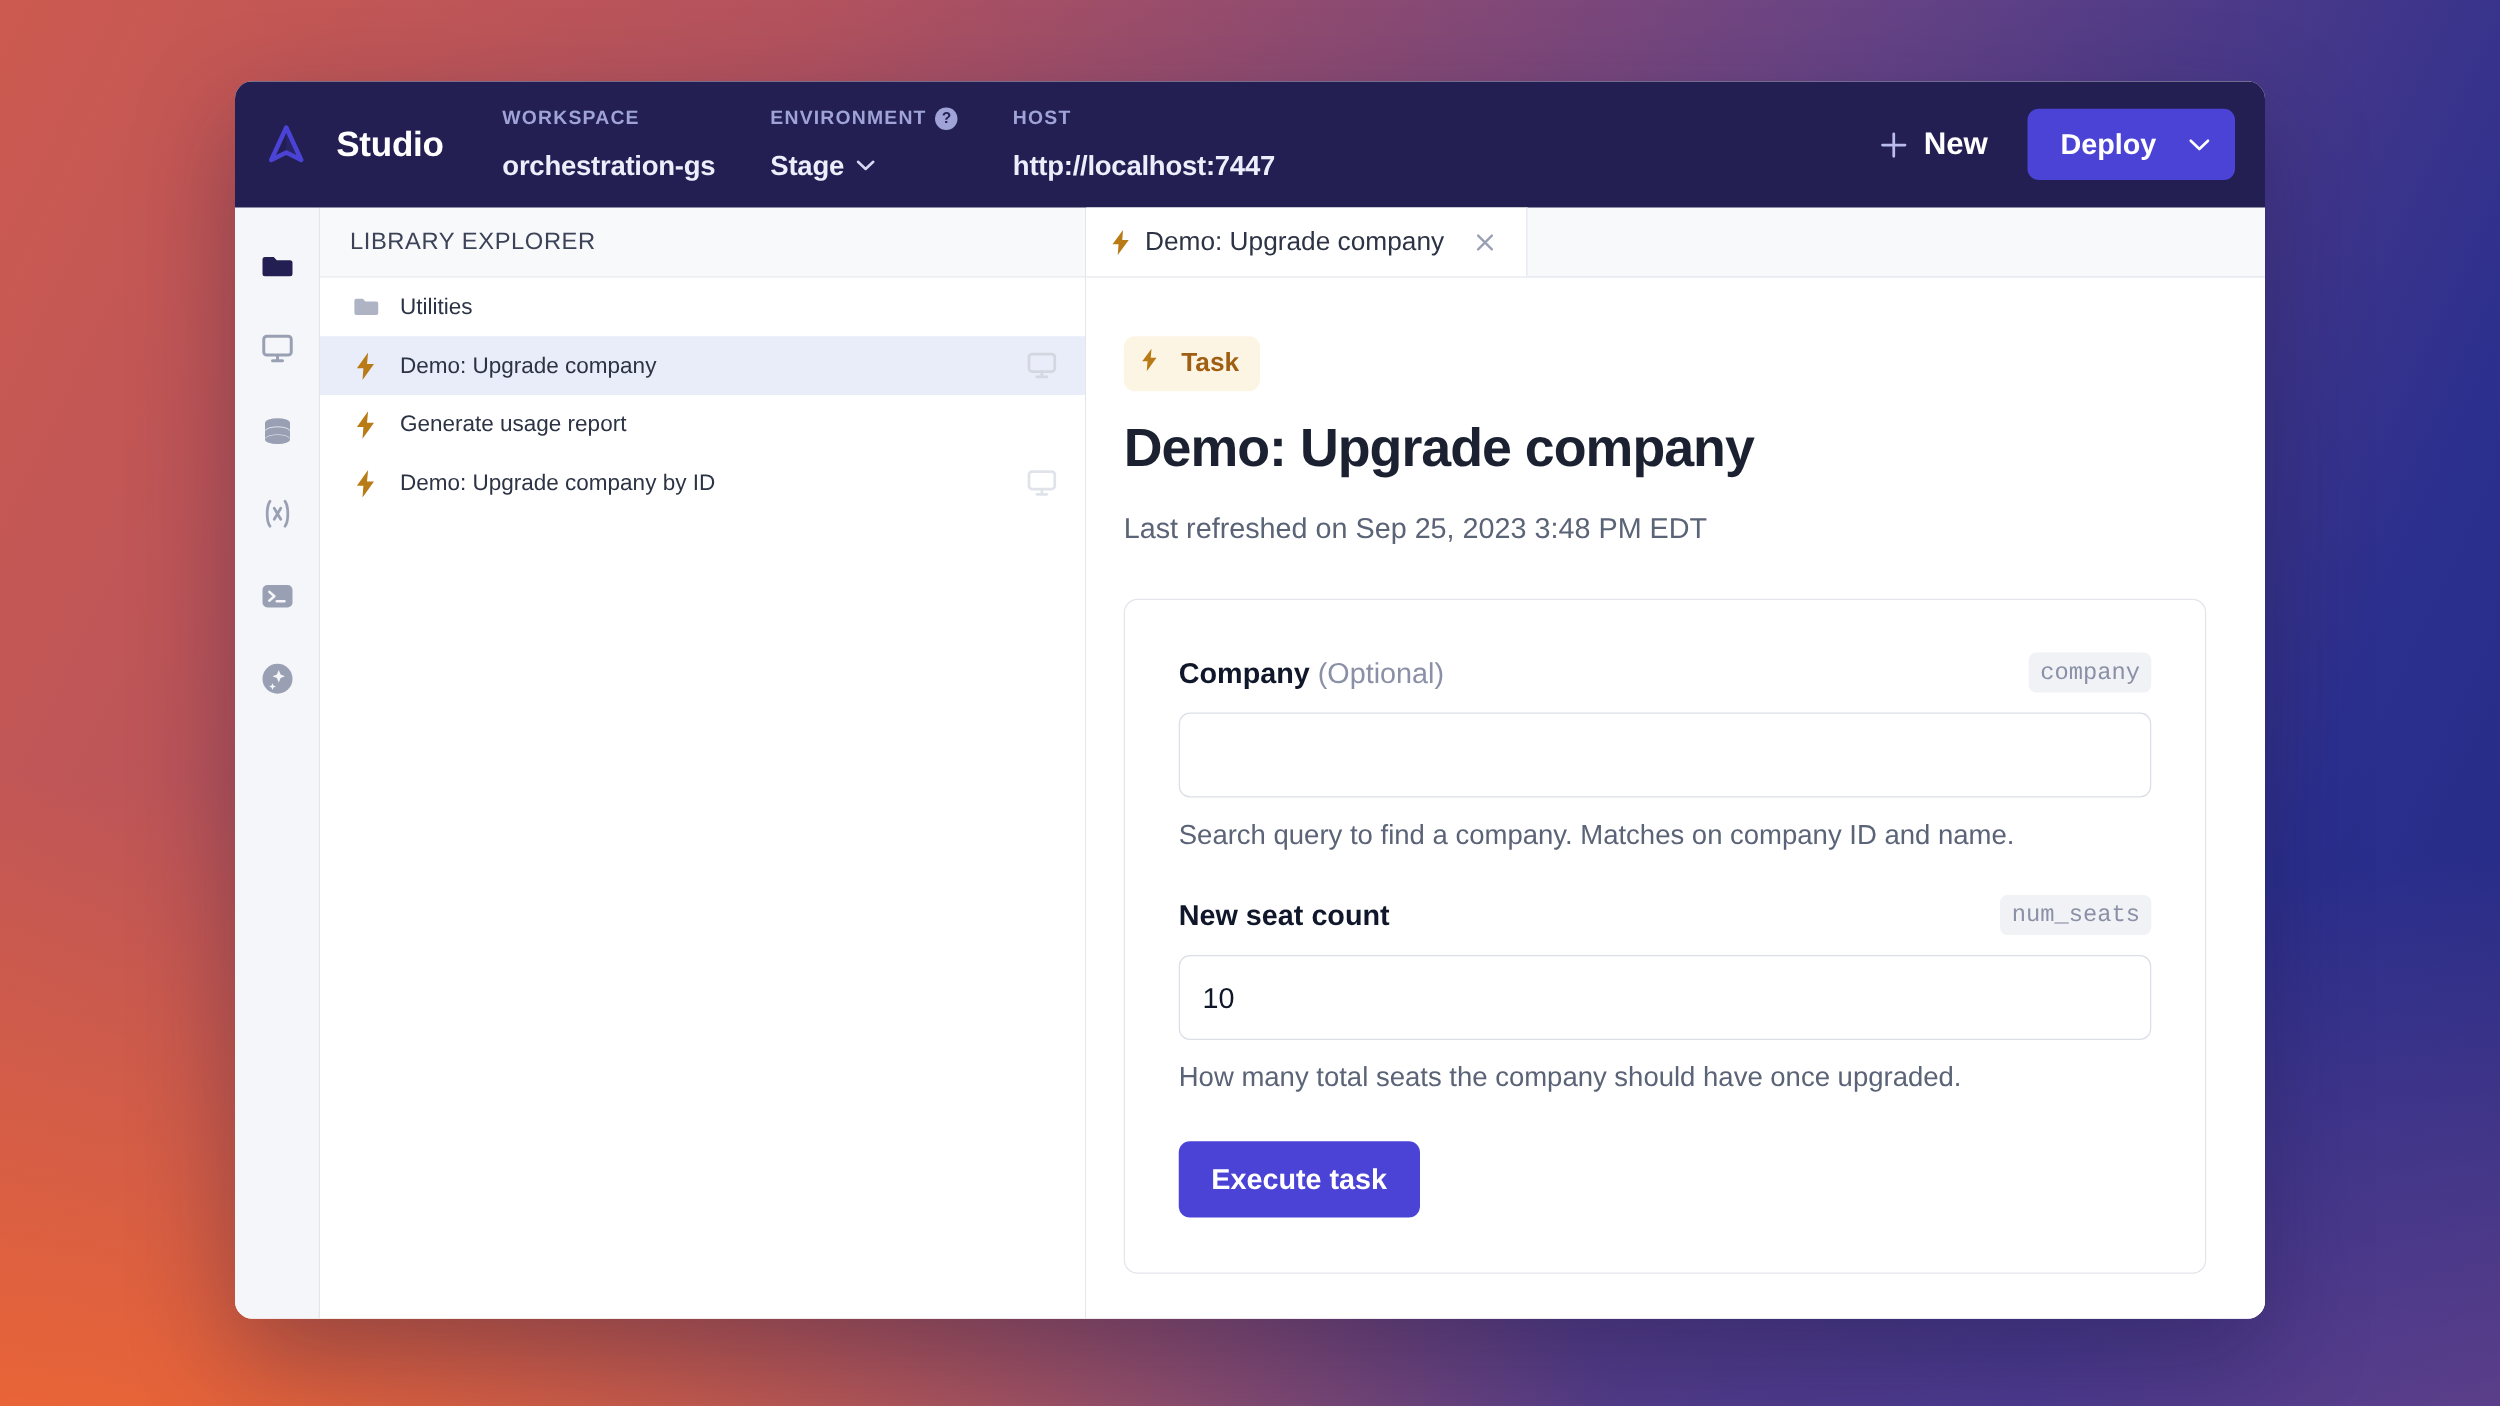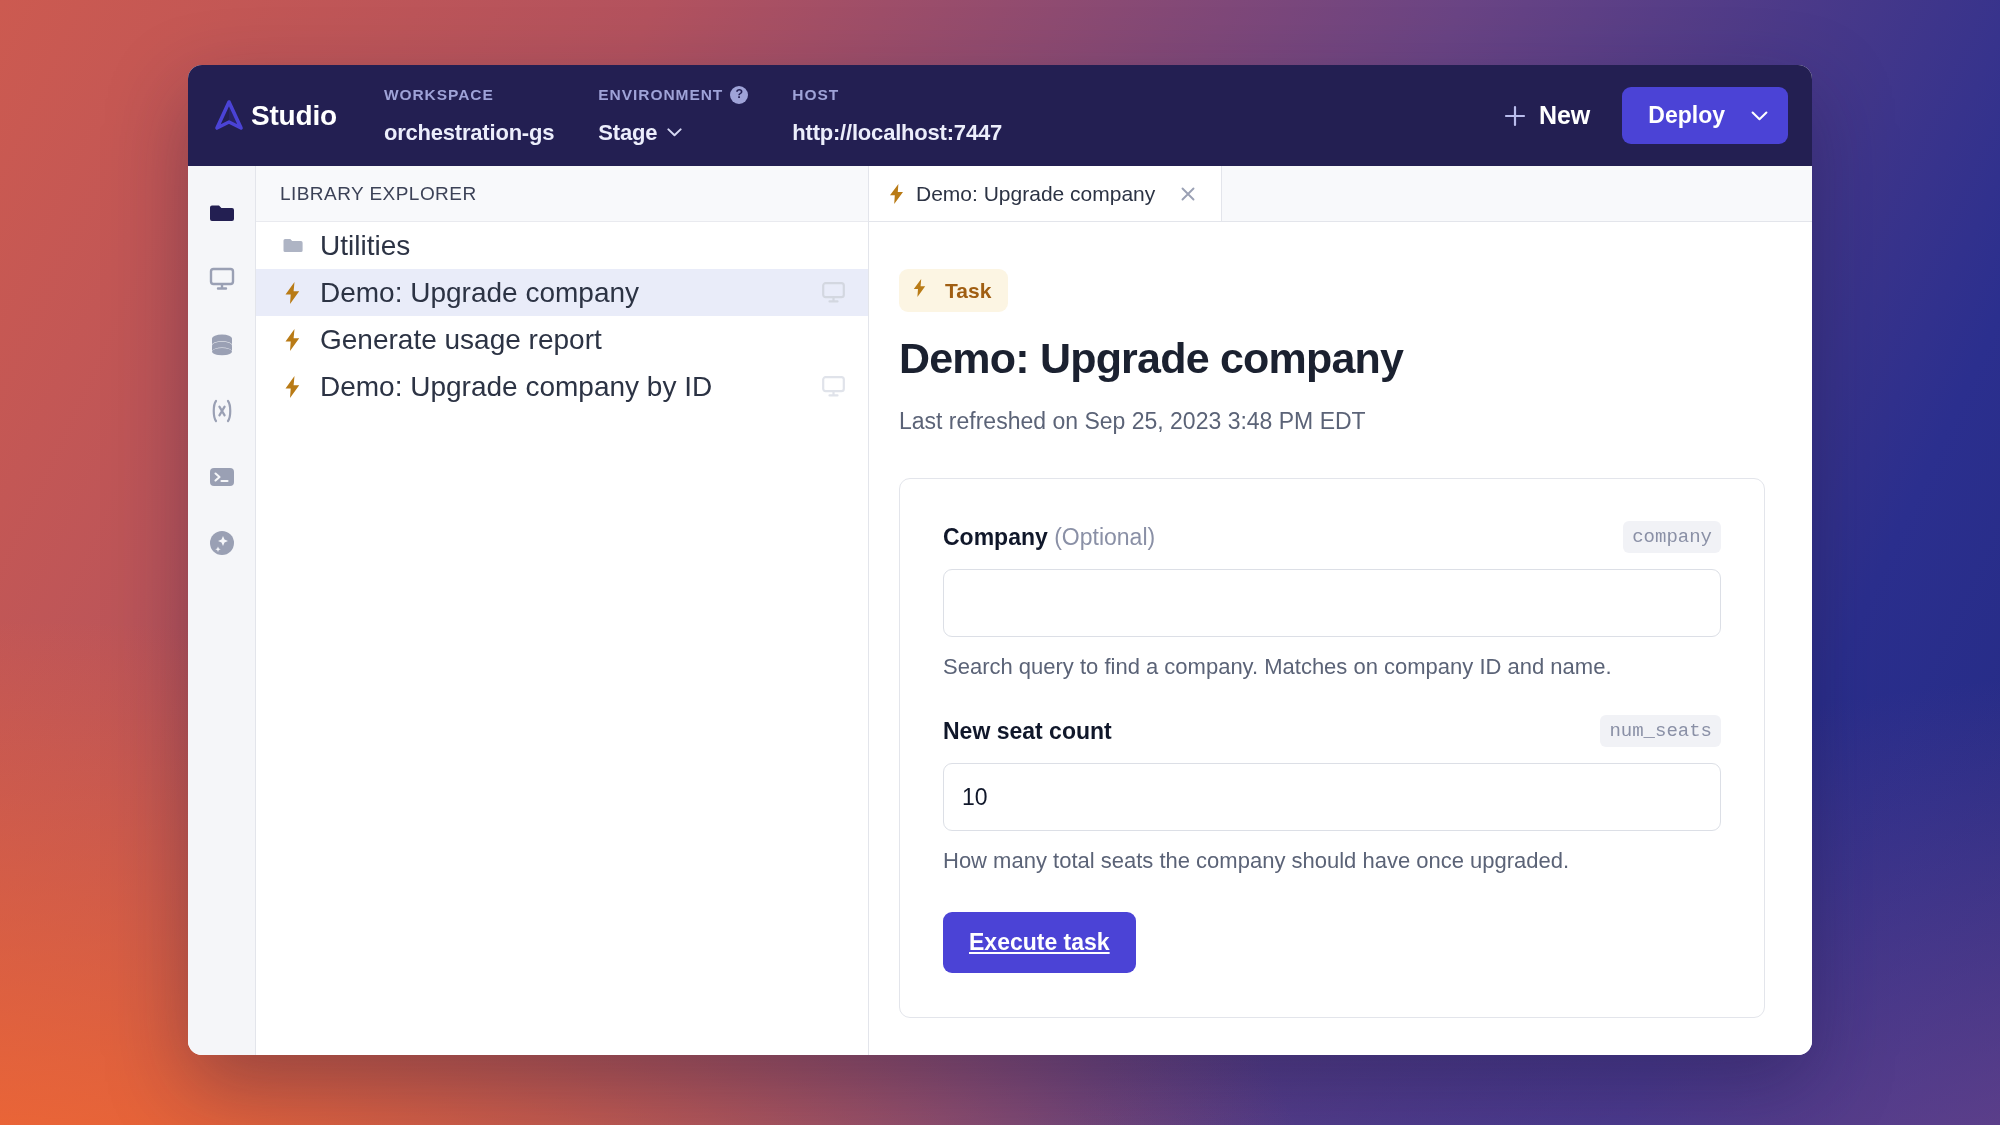--- a/index.html
+++ b/index.html
@@ -41,21 +41,21 @@
     display: flex;
     align-items: center;
     padding: 0 24px 0 22px;
     flex: 0 0 101px;
     position: relative;
   }
 
   .brand {
     display: flex;
     align-items: center;
-    gap: 3px;
+    gap: 21px;
     margin-right: 47px;
   }
   .brand-logo { width: 38px; height: 38px; display: block; }
   .brand-name {
     color: #ffffff;
     font-size: 28px;
     font-weight: 700;
     letter-spacing: -0.2px;
   }
 
@@ -180,21 +180,21 @@
     font-weight: 400;
   }
   .tree { padding: 0; }
   .tree-row {
     height: 47px;
     display: flex;
     align-items: center;
     padding: 0 22px 0 24px;
     gap: 15px;
     cursor: pointer;
-    font-size: 28px;
+    font-size: 18px;
     color: #2c3344;
   }
   .tree-row.selected { background: #e9ecf9; }
   .tree-row .row-icon { width: 25px; display: flex; align-items:center; justify-content:center; flex: 0 0 25px;}
   .tree-row .row-label { white-space: nowrap; }
   .tree-row .row-trailing { margin-left: auto; display:flex; align-items:center; }
   .tree-row svg { display: block; }
 
   
   .main { flex: 1; display: flex; flex-direction: column; min-width: 0; background: #fff; }
@@ -311,21 +311,20 @@
     margin-top: 38px;
     background: #4b43d6;
     border: 0;
     border-radius: 9px;
     color: #fff;
     font-family: inherit;
     font-size: 23px;
     font-weight: 700;
     padding: 17px 26px;
     cursor: pointer;
-    text-decoration: underline;
   }
 </style>
 </head>
 <body>
 
 <div class="app-window">
 
   <div class="topbar">
 
     <div class="brand">

